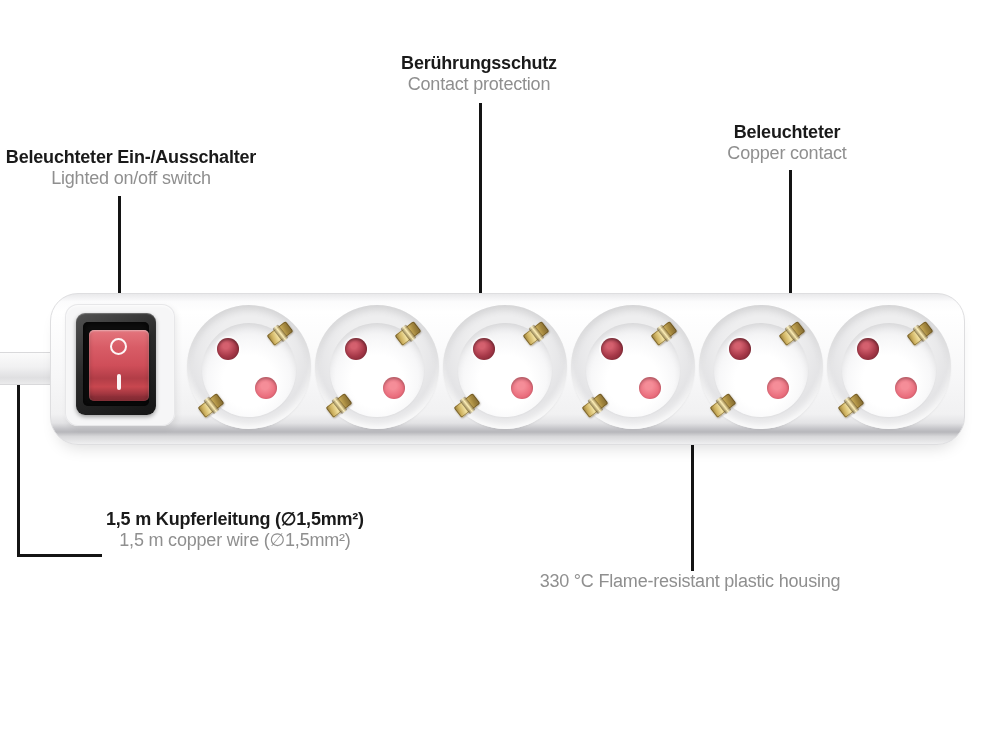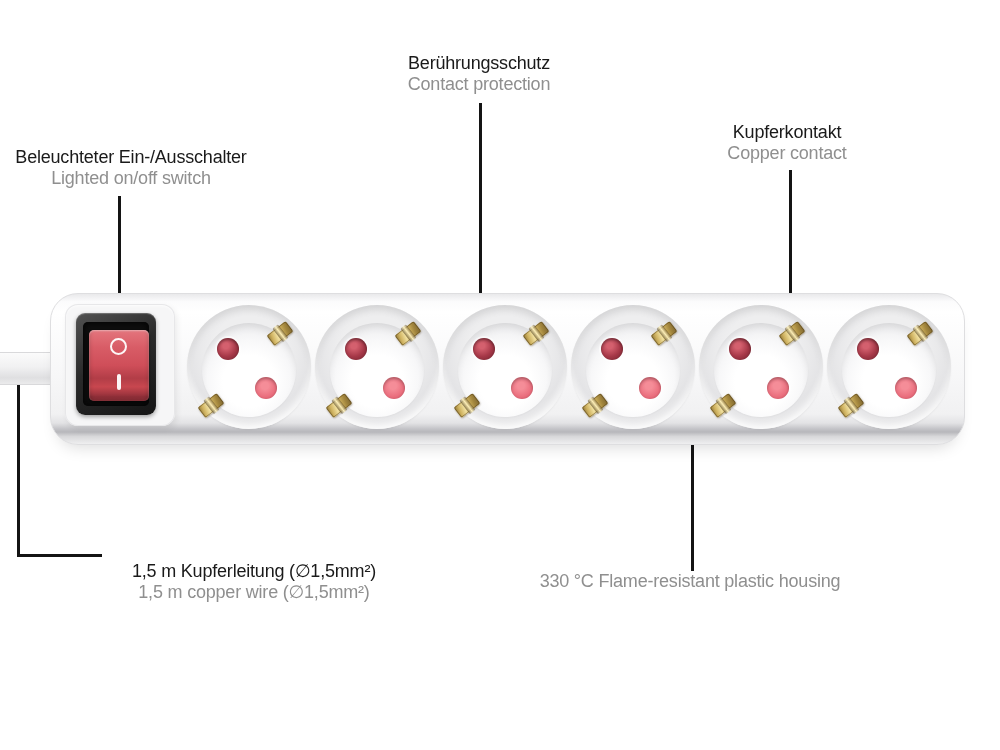--- a/index.html
+++ b/index.html
@@ -3,21 +3,21 @@
 <meta charset="utf-8">
 <style>
   html,body{margin:0;padding:0;background:#fff;}
   .stage{
     position:relative;width:1000px;height:750px;background:#fff;overflow:hidden;
     font-family:"Liberation Sans",sans-serif;
   }
   
   .label{position:absolute;text-align:center;white-space:nowrap;}
   .label.left-align{text-align:left;}
-  .label .de{color:var(--label-primary,#1a1a1a);font-weight:400;font-size:18px;line-height:21px;letter-spacing:-0.2px;}
+  .label .de{color:var(--label-primary,#1a1a1a);font-weight:700;font-size:18px;line-height:21px;letter-spacing:-0.2px;}
   .label .de2{color:var(--label-primary,#1a1a1a);font-weight:600;font-size:18px;line-height:20.5px;letter-spacing:-0.2px;}
   .label .en{color:var(--label-secondary,#8f8f8f);font-weight:400;font-size:18px;line-height:21px;letter-spacing:-0.2px;text-align:center;}
   
   .cline{position:absolute;width:3px;background:var(--callout-line,#141414);}
   .cline.h{height:3px;}
   
   .strip{
     position:absolute;left:50px;top:293px;width:913px;height:150px;border-radius:28px;
     background:linear-gradient(to bottom,
       #e9e9eb 0%,#fbfbfc 5%,#ffffff 12%,#f7f7f8 55%,#f1f1f2 80%,
@@ -106,30 +106,30 @@
 <body>
 
 <div class="stage">
 
   <div class="label" style="left:329px;top:53px;width:300px;">
     <div class="de">Berührungsschutz</div>
     <div class="en">Contact protection</div>
   </div>
 
   <div class="label" style="left:637px;top:122px;width:300px;">
-    <div class="de">Kupferkontakt</div>
+    <div class="de">Beleuchteter</div>
     <div class="en">Copper contact</div>
   </div>
 
   <div class="label" style="left:-19px;top:147px;width:300px;">
     <div class="de">Beleuchteter Ein-/Ausschalter</div>
     <div class="en">Lighted on/off switch</div>
   </div>
 
-  <div class="label left-align" style="left:106px;top:561px;margin-left:26px;">
+  <div class="label left-align" style="left:106px;top:509px;">
     <div class="de">1,5 m Kupferleitung (∅1,5mm²)</div>
     <div class="en">1,5 m copper wire (∅1,5mm²)</div>
   </div>
 
   <div class="label" style="left:490px;top:571px;width:400px;">
     <div class="en">330 °C Flame-resistant plastic housing</div>
   </div>
 
   <div class="cline" style="left:479px;top:103px;height:244px;"></div>
   <div class="cline" style="left:789px;top:170px;height:156px;"></div>

